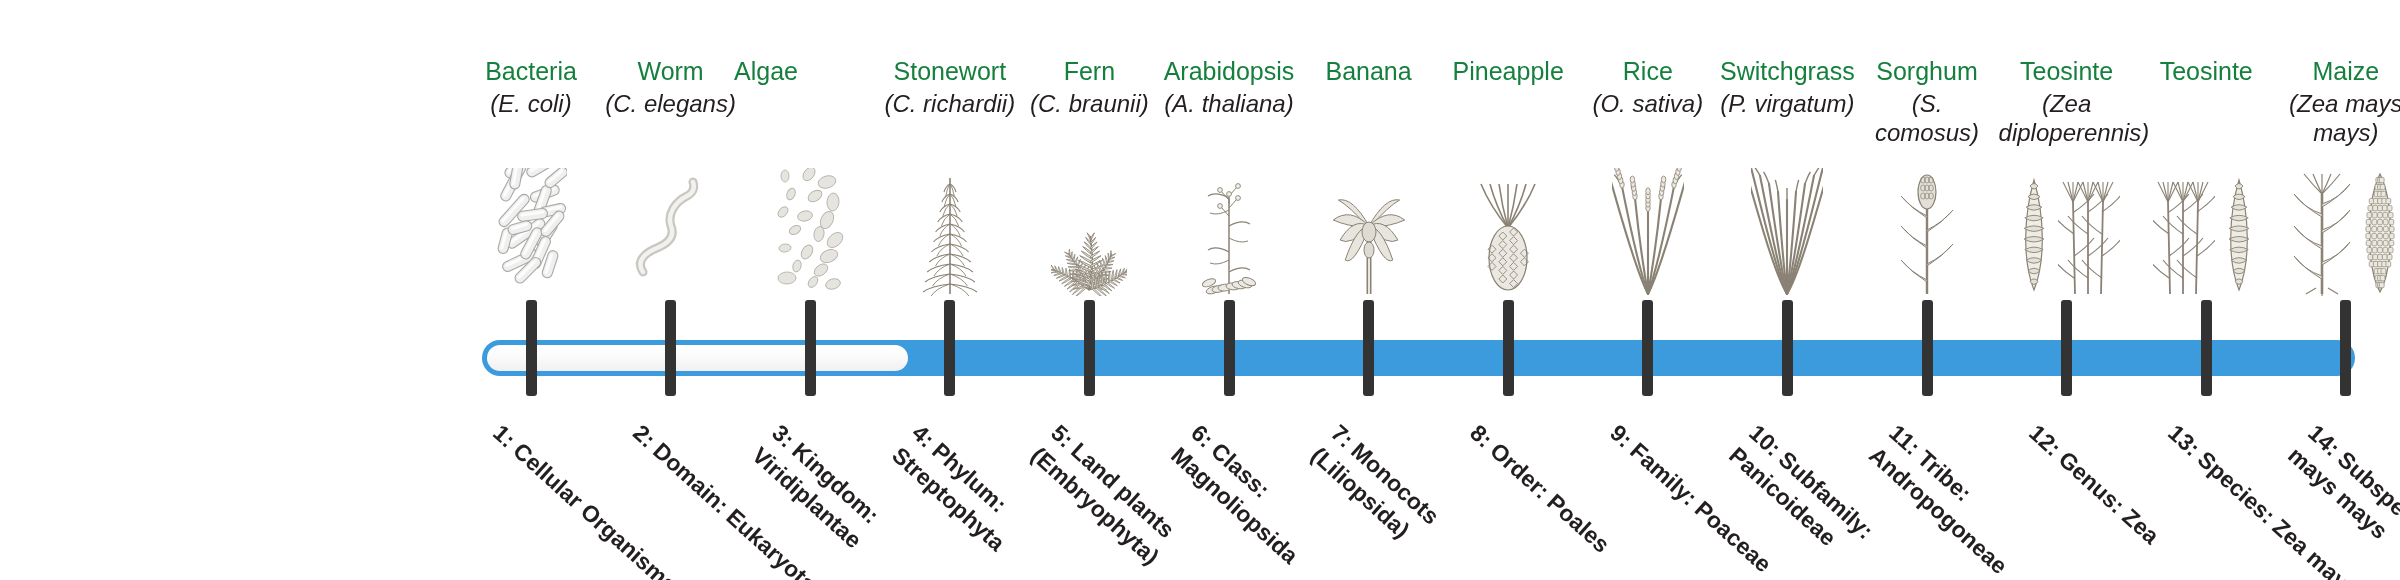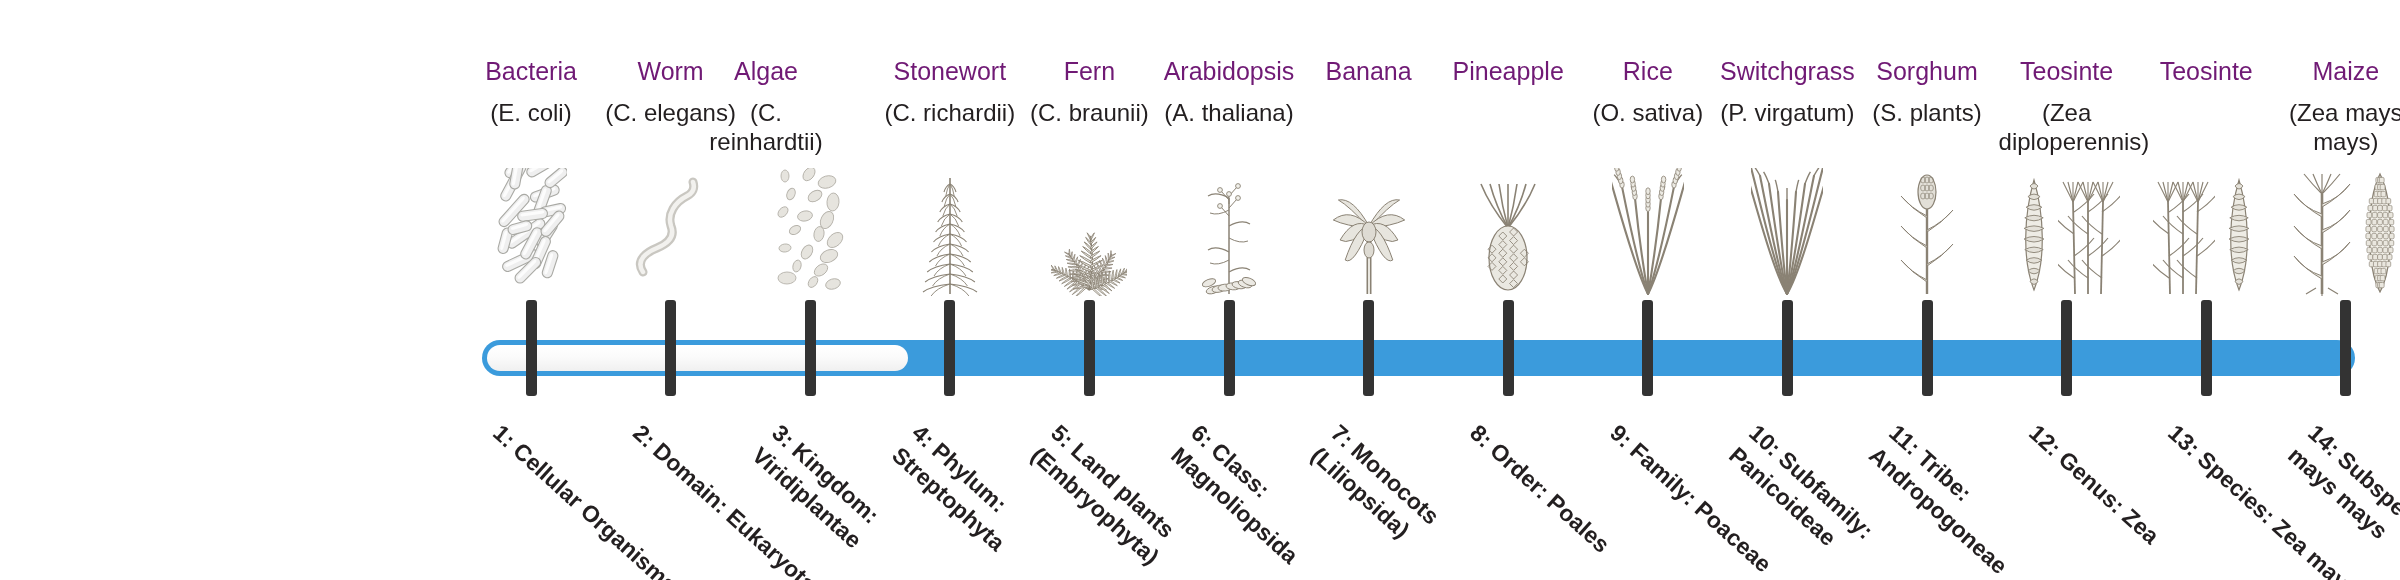--- a/index.html
+++ b/index.html
@@ -33,27 +33,28 @@
 
   
   .species-col{
     position:absolute;
     top:56px;
     text-align:center;
   }
   .species-common{
     font-size:25px;
     line-height:30px;
-    color:#701a75;
+    color:#15803d;
     white-space:nowrap;
   }
   .species-latin{
-    margin-top:12px;
+    margin-top:3px;
     font-size:24px;
     line-height:29px;
+    font-style:italic;
     color:#231f20;
   }
 
   
   .art-wrap{
     position:absolute;
     top:168px;
     height:128px;
     display:flex;
     align-items:flex-end;
@@ -205,21 +206,20 @@
      <div class="species-latin">(C. elegans)</div>
       </div>
       <div class="art-wrap" style="left: 602.6px; width: 136px;">
         <svg width="80" height="128" viewBox="0 0 80 128">
     <path d="M12 104 C4 92 16 84 26 80 C38 75 44 68 40 58 C36 46 44 34 56 28 C62 25 64 20 62 14" fill="none" stroke="#c9c7c1" stroke-width="9" stroke-linecap="round"></path>
     <path d="M12 104 C4 92 16 84 26 80 C38 75 44 68 40 58 C36 46 44 34 56 28 C62 25 64 20 62 14" fill="none" stroke="#f2f1ee" stroke-width="4.5" stroke-linecap="round"></path>
   </svg>
       </div>
       <div class="species-col" style="left: 698px; width: 136px;">
         <div class="species-common">Algae</div>
-     <div class="species-latin">(C. reinhardtii)</div>
       </div>
       <div class="art-wrap" style="left: 742.2px; width: 136px;">
         <svg width="70" height="128" viewBox="0 0 70 128">
           <ellipse cx="10" cy="8" rx="4" ry="6" transform="rotate(0 10 8)" fill="#e6e4de" stroke="#b5b2aa" stroke-width="0.9"></ellipse>
           <ellipse cx="34" cy="6" rx="5" ry="7.5" transform="rotate(37 34 6)" fill="#e6e4de" stroke="#b5b2aa" stroke-width="0.9"></ellipse>
           <ellipse cx="52" cy="14" rx="6" ry="9" transform="rotate(74 52 14)" fill="#e6e4de" stroke="#b5b2aa" stroke-width="0.9"></ellipse>
           <ellipse cx="16" cy="26" rx="4" ry="6" transform="rotate(21 16 26)" fill="#e6e4de" stroke="#b5b2aa" stroke-width="0.9"></ellipse>
           <ellipse cx="40" cy="28" rx="5" ry="7.5" transform="rotate(58 40 28)" fill="#e6e4de" stroke="#b5b2aa" stroke-width="0.9"></ellipse>
           <ellipse cx="58" cy="34" rx="6" ry="9" transform="rotate(5 58 34)" fill="#e6e4de" stroke="#b5b2aa" stroke-width="0.9"></ellipse>
           <ellipse cx="8" cy="44" rx="4" ry="6" transform="rotate(42 8 44)" fill="#e6e4de" stroke="#b5b2aa" stroke-width="0.9"></ellipse>
@@ -600,21 +600,21 @@
           <path d="M36 126 C 45.45 100 57.6 33.7 63 7.699999999999999" stroke="#8a8274" stroke-width="2.1" fill="none" stroke-linecap="round"></path>
           <path d="M63 7.699999999999999 q 4.32 -8 8.1 -12" stroke="#8a8274" stroke-width="1.4" fill="none"></path>
           <path d="M36 126 C 48.6 100 64.8 25.6 72 -0.3999999999999986" stroke="#8a8274" stroke-width="2.1" fill="none" stroke-linecap="round"></path>
           <path d="M72 -0.3999999999999986 q 5.76 -8 10.799999999999999 -12" stroke="#8a8274" stroke-width="1.4" fill="none"></path>
           <path d="M36 126 C 51.75 100 72 17.5 81 -8.5" stroke="#8a8274" stroke-width="2.1" fill="none" stroke-linecap="round"></path>
           <path d="M81 -8.5 q 7.2 -8 13.5 -12" stroke="#8a8274" stroke-width="1.4" fill="none"></path>
         </svg>
       </div>
       <div class="species-col" style="left: 1859px; width: 136px;">
         <div class="species-common">Sorghum</div>
-     <div class="species-latin">(S. plants)</div>
+     <div class="species-latin">(S. comosus)</div>
       </div>
       <div class="art-wrap" style="left: 1859px; width: 136px;">
         <svg width="72" height="128" viewBox="0 0 72 128">
           <path d="M36 126 L36 36" stroke="#8a8274" stroke-width="2.4" fill="none"></path>
           <path d="M36 112 q -16 -8 -26 -20 q 10 12 26 22 z" fill="#ebe9e2" stroke="#8a8274" stroke-width="1"></path>
           <path d="M36 96 q 16 -8 26 -20 q -10 12 -26 22 z" fill="#ebe9e2" stroke="#8a8274" stroke-width="1"></path>
           <path d="M36 78 q -16 -8 -26 -20 q 10 12 26 22 z" fill="#ebe9e2" stroke="#8a8274" stroke-width="1"></path>
           <path d="M36 62 q 16 -8 26 -20 q -10 12 -26 22 z" fill="#ebe9e2" stroke="#8a8274" stroke-width="1"></path>
           <path d="M36 48 q -16 -8 -26 -20 q 10 12 26 22 z" fill="#ebe9e2" stroke="#8a8274" stroke-width="1"></path>
           <ellipse cx="36" cy="24" rx="9" ry="17" fill="#e2dfd7" stroke="#8a8274" stroke-width="1.2"></ellipse>

